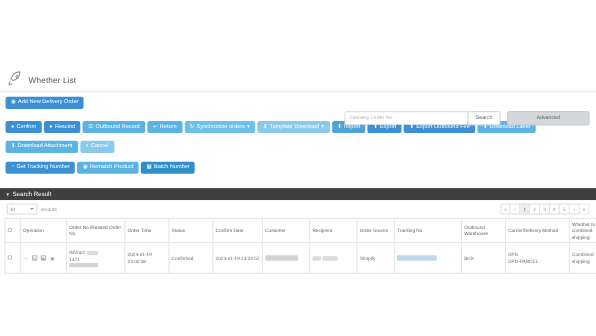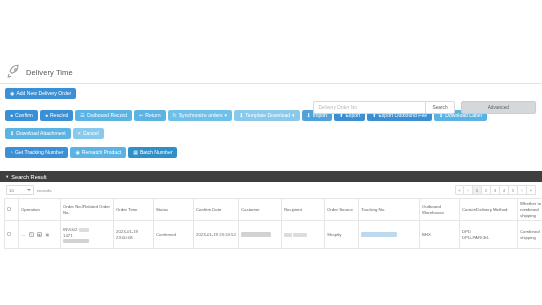--- a/index.html
+++ b/index.html
@@ -170,21 +170,21 @@
   <div class="top-blank"></div>
 
   <div class="title-bar">
     <span class="rocket-icon">
       <svg viewBox="0 0 24 24" width="16" height="16" fill="none" stroke="#7b7b7b" stroke-width="1.6">
         <path d="M5 15c-1.5 1.5-1.8 4.5-1.8 4.5s3-.3 4.5-1.8"></path>
         <path d="M9 14l-3-3c2-6 7-9 12-9 0 5-3 10-9 12z"></path>
         <circle cx="14.5" cy="8.5" r="1.6"></circle>
       </svg>
     </span>
-    <span class="page-title">Delivery Time</span>
+    <span class="page-title">Whether List</span>
   </div>
 
   <div class="action-zone">
     <div class="add-row">
       <button class="btn btn-primary">
         <span class="bi">◉</span>
         <span>Add New Delivery Order</span>
       </button>
     </div>
     <div class="btn-row" id="btn-row-1"><button class="btn btn-primary">

